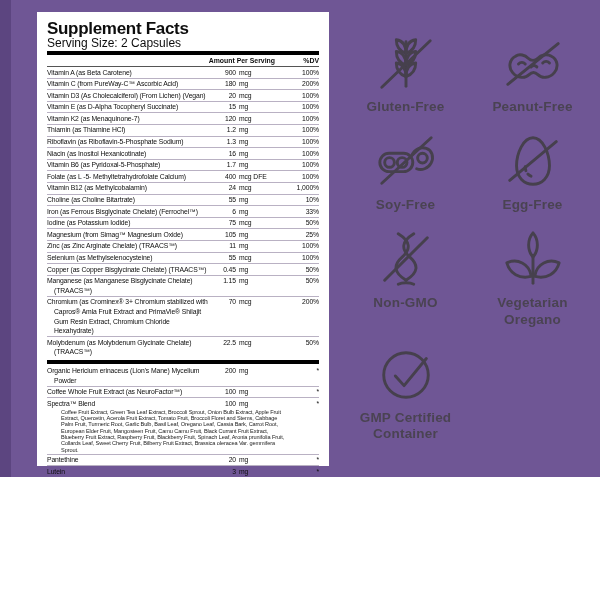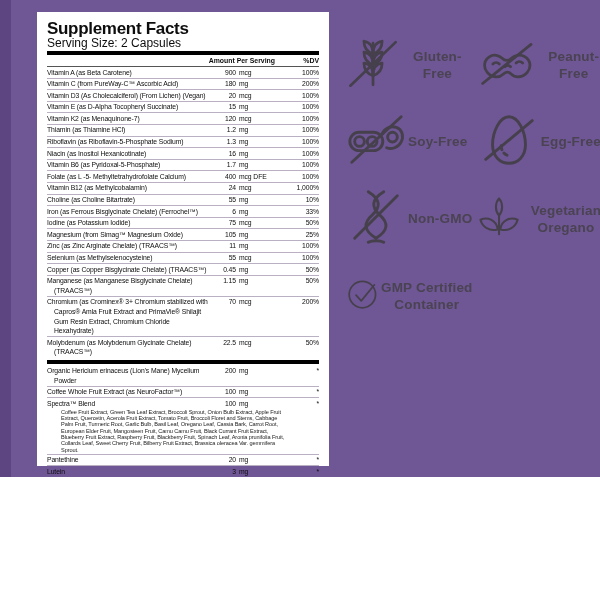--- a/index.html
+++ b/index.html
@@ -27,21 +27,21 @@
   .row .val{width:26px;text-align:right;white-space:nowrap;}
   .row .unit{width:36px;text-align:left;padding-left:3px;white-space:nowrap;}
   .row .dv{width:44px;text-align:right;}
   .sub{font-size:5.6px;line-height:6.3px;letter-spacing:-0.1px;color:#1c1c1c;
        padding:0 30px 1px 14px;}
   .footnote{font-size:8px;line-height:11px;padding-top:1px;}
 
   
   .badges{position:absolute;left:344px;top:32px;width:250px;
           display:grid;grid-template-columns:1fr 1fr;grid-row-gap:15px;grid-column-gap:4px;}
-  .badge{display:flex;flex-direction:row;align-items:center;}
+  .badge{display:flex;flex-direction:column;align-items:center;}
   .badge svg{width:64px;height:62px;}
   .badge .blabel{margin-top:5px;font-size:13.5px;font-weight:bold;color:#4a4352;
                  text-align:center;line-height:1.2;letter-spacing:0.2px;}
   .ic{stroke:#46404d;stroke-width:3;fill:none;stroke-linecap:round;stroke-linejoin:round;}
 
   
   .footer{position:absolute;left:0;top:477px;width:600px;height:123px;background:#fff;}
 </style>
 </head>
 <body>

